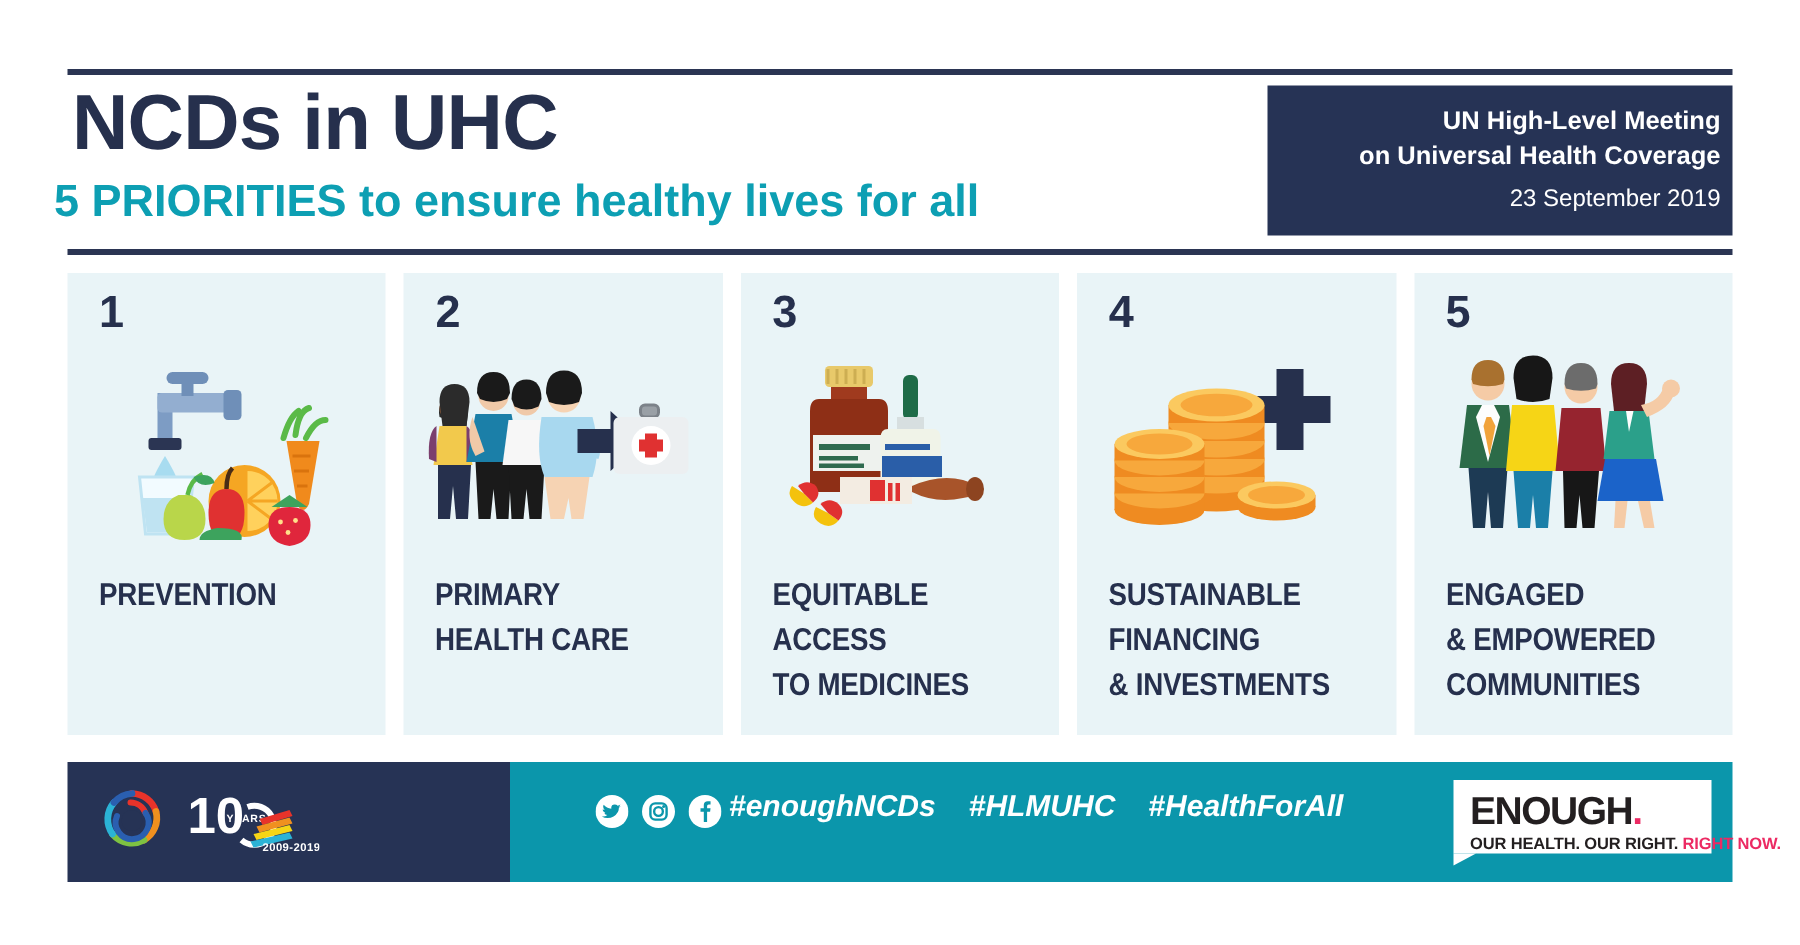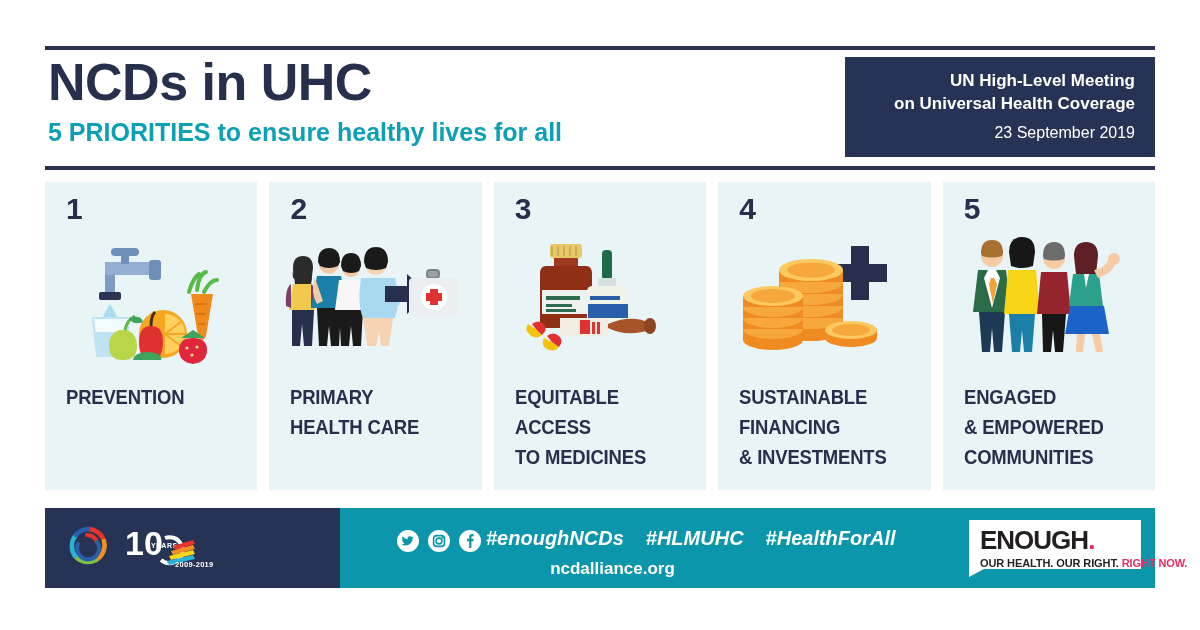--- a/index.html
+++ b/index.html
@@ -19,30 +19,30 @@
   .rule-mid {
     position:absolute; left:45px; top:166px; width:1110px; height:4px;
     background:#2b3553;
   }
   .title {
     position:absolute; left:48px; top:56px;
     font-size:52px; font-weight:bold; color:#26304d;
     letter-spacing:-0.5px; line-height:1;
   }
   .subtitle {
-    position:absolute; left:48px; top:120px;
-    font-size:25px; font-weight:bold; color:#0d9fb3;
+    position:absolute; left:36px; top:120px;
+    font-size:30px; font-weight:bold; color:#0d9fb3;
     line-height:1; white-space:nowrap;
   }
   .subtitle .hl { color:#0d9fb3; }
 
   .meeting-box {
     position:absolute; left:845px; top:57px; width:310px; height:100px;
     background:#263355; color:#fff;
-    padding:13px 20px 0 0;
+    padding:13px 8px 0 0;
     text-align:right;
   }
   .meeting-box .l1, .meeting-box .l2 {
     font-size:17px; font-weight:bold; line-height:1.35; white-space:nowrap;
   }
   .meeting-box .l3 {
     font-size:16px; font-weight:normal; line-height:1.35; margin-top:6px;
   }
 
   
@@ -424,21 +424,20 @@
             <circle cx="11" cy="11" r="11" fill="#ffffff"></circle>
             <path d="M12.4 11.2h2l.3-2.4h-2.3V7.3q0-1 1-1h1.3V4.2q-.6-.1-1.8-.1-2.7 0-2.7 2.6v2.1H8v2.4h2.2V18h2.2z" fill="#0b96ab"></path>
           </svg>
         </span>
       </div>
 
       <div class="hashtags">
         <span>#enoughNCDs</span><span>#HLMUHC</span><span>#HealthForAll</span>
       </div>
 
-      <div class="weburl">ncdalliance.org</div>
 
       <div class="enough">
         <div class="enough-body">
           <div class="enough-word"><span>ENOUGH</span><span class="dot">.</span></div>
           <div class="enough-tag"><span>OUR HEALTH. OUR RIGHT. </span><span class="pink">RIGHT NOW.</span></div>
         </div>
         <div class="enough-tail"></div>
       </div>
 
     </div>

